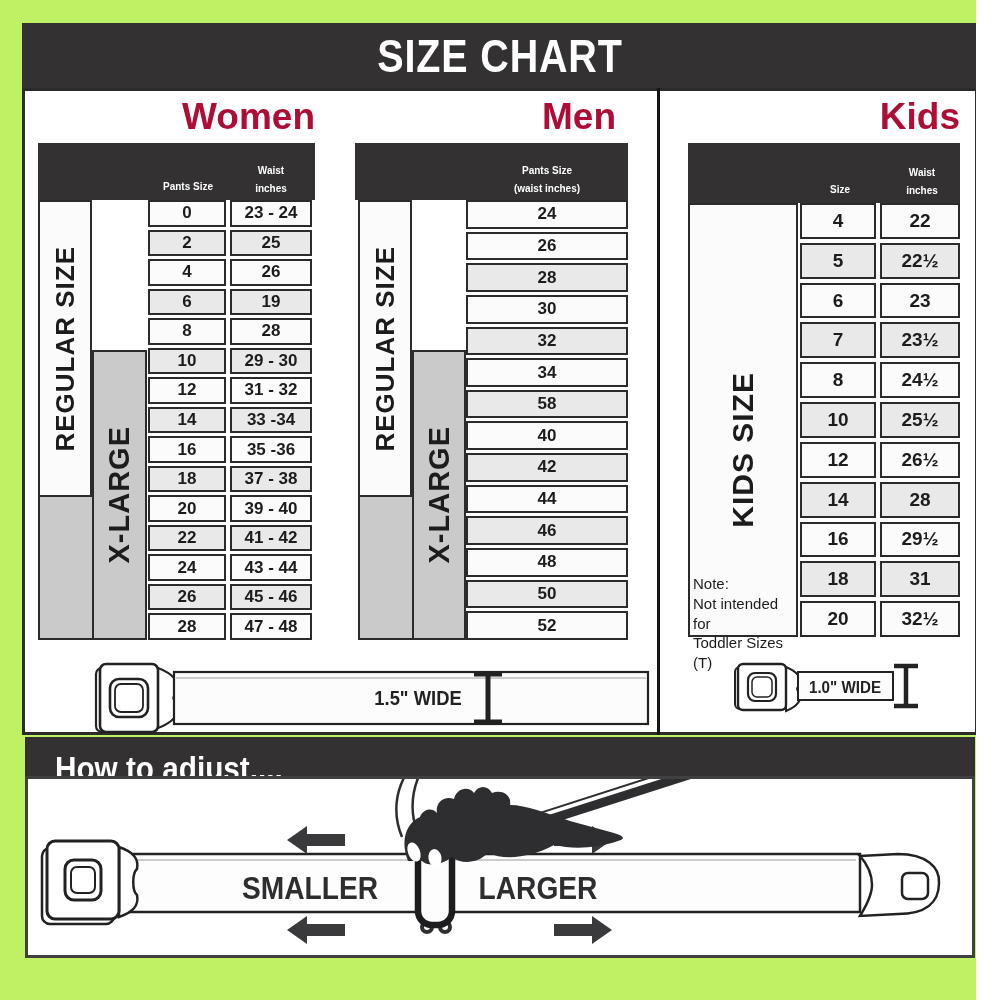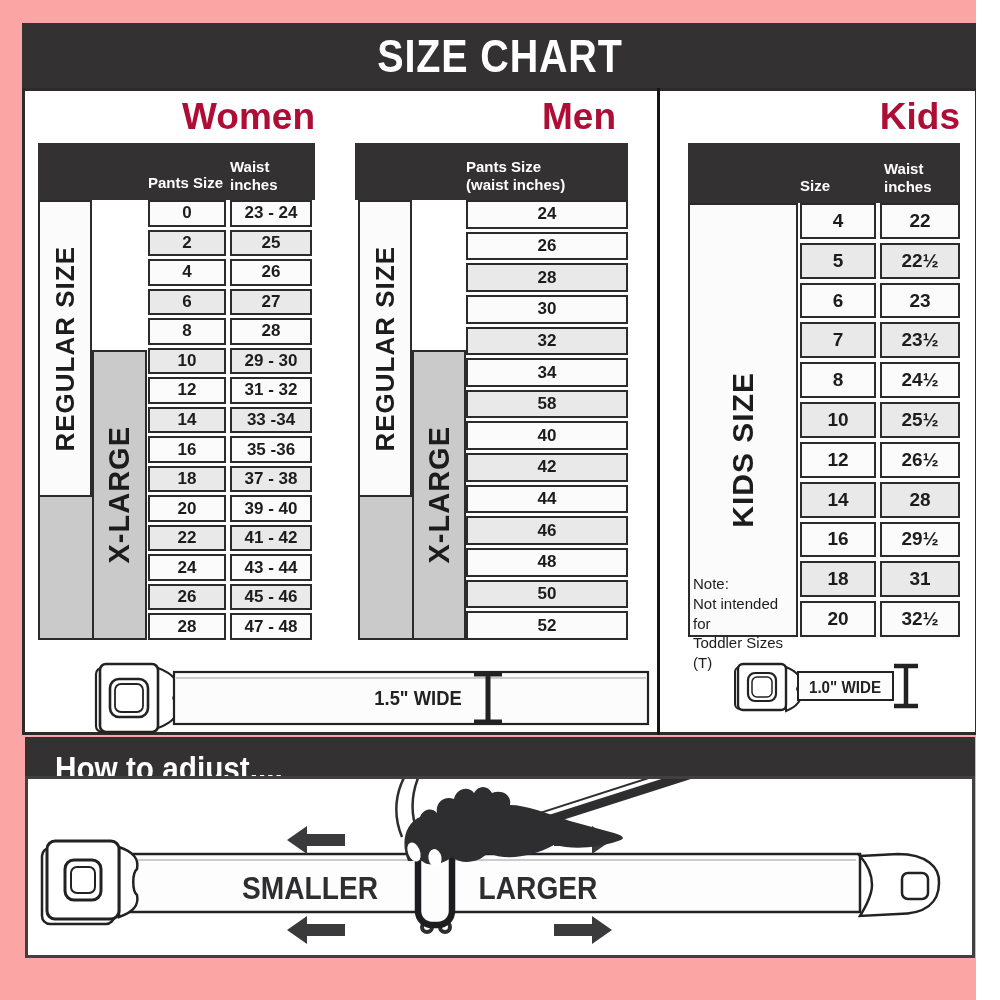--- a/index.html
+++ b/index.html
@@ -1,27 +1,27 @@
 <!DOCTYPE html>
 <html><head>
 <meta charset="utf-8">
 <style>
   html,body{margin:0;padding:0;background:#fff;}
-  .page{position:relative;width:976px;height:1000px;background:#fca5a5;overflow:hidden;
+  .page{position:relative;width:976px;height:1000px;background:#bef264;overflow:hidden;
         font-family:"Liberation Sans","DejaVu Sans",sans-serif;color:#1c1c1c;}
   .abs{position:absolute;box-sizing:border-box;}
   .band{background:#333132;color:#fff;}
   .condensed{display:inline-block;transform:scaleX(0.84);transform-origin:center;}
   .title-band{left:22px;top:23px;width:956px;height:65px;display:flex;align-items:center;justify-content:center;
               font-size:47px;font-weight:700;letter-spacing:1px;}
   .main-box{left:22px;top:88px;width:956px;height:647px;border:3px solid #2b2b2b;background:#fff;}
   .divider{left:657px;top:88px;width:3px;height:647px;background:#151515;}
   .sec-heading{top:94px;height:46px;line-height:46px;text-align:right;color:#ae0e36;font-weight:700;font-size:37px;}
   .thead{height:57px;background:#333132;}
-  .thead .hlab{position:absolute;color:#fff;font-weight:700;font-size:15px;line-height:1.25;}
+  .thead .hlab{position:absolute;color:#fff;font-weight:700;font-size:10px;text-align:center;line-height:1.25;}
   .labelbox{background:#fbfbfb;border:2px solid #2b2b2b;display:flex;align-items:center;justify-content:center;}
   .graybox{background:#cacaca;border:2px solid #2b2b2b;display:flex;align-items:center;justify-content:center;}
   .grayext{background:#cacaca;border-left:2px solid #2b2b2b;border-bottom:2px solid #2b2b2b;}
   .vtext{writing-mode:vertical-rl;transform:rotate(180deg);font-weight:700;color:#1c1c1c;white-space:nowrap;
          letter-spacing:1px;}
   .rowgrid{display:flex;flex-direction:column;gap:3px;}
   .rowgrid.kg{gap:4px;}
   .trow{display:flex;gap:4px;flex:1;}
   .cell{border:2px solid #2b2b2b;background:#fbfbfb;flex:1;display:flex;align-items:center;justify-content:center;
         font-weight:700;font-size:17px;box-sizing:border-box;}
@@ -74,21 +74,21 @@
     <div class="trow">
         <div class="cell c1">2</div>
         <div class="cell">25</div>
       </div>
     <div class="trow">
         <div class="cell c1">4</div>
         <div class="cell">26</div>
       </div>
     <div class="trow">
         <div class="cell c1">6</div>
-        <div class="cell">27</div>
+        <div class="cell">19</div>
       </div>
     <div class="trow">
         <div class="cell c1">8</div>
         <div class="cell">28</div>
       </div>
     <div class="trow">
         <div class="cell c1">10</div>
         <div class="cell">29 - 30</div>
       </div>
     <div class="trow">

